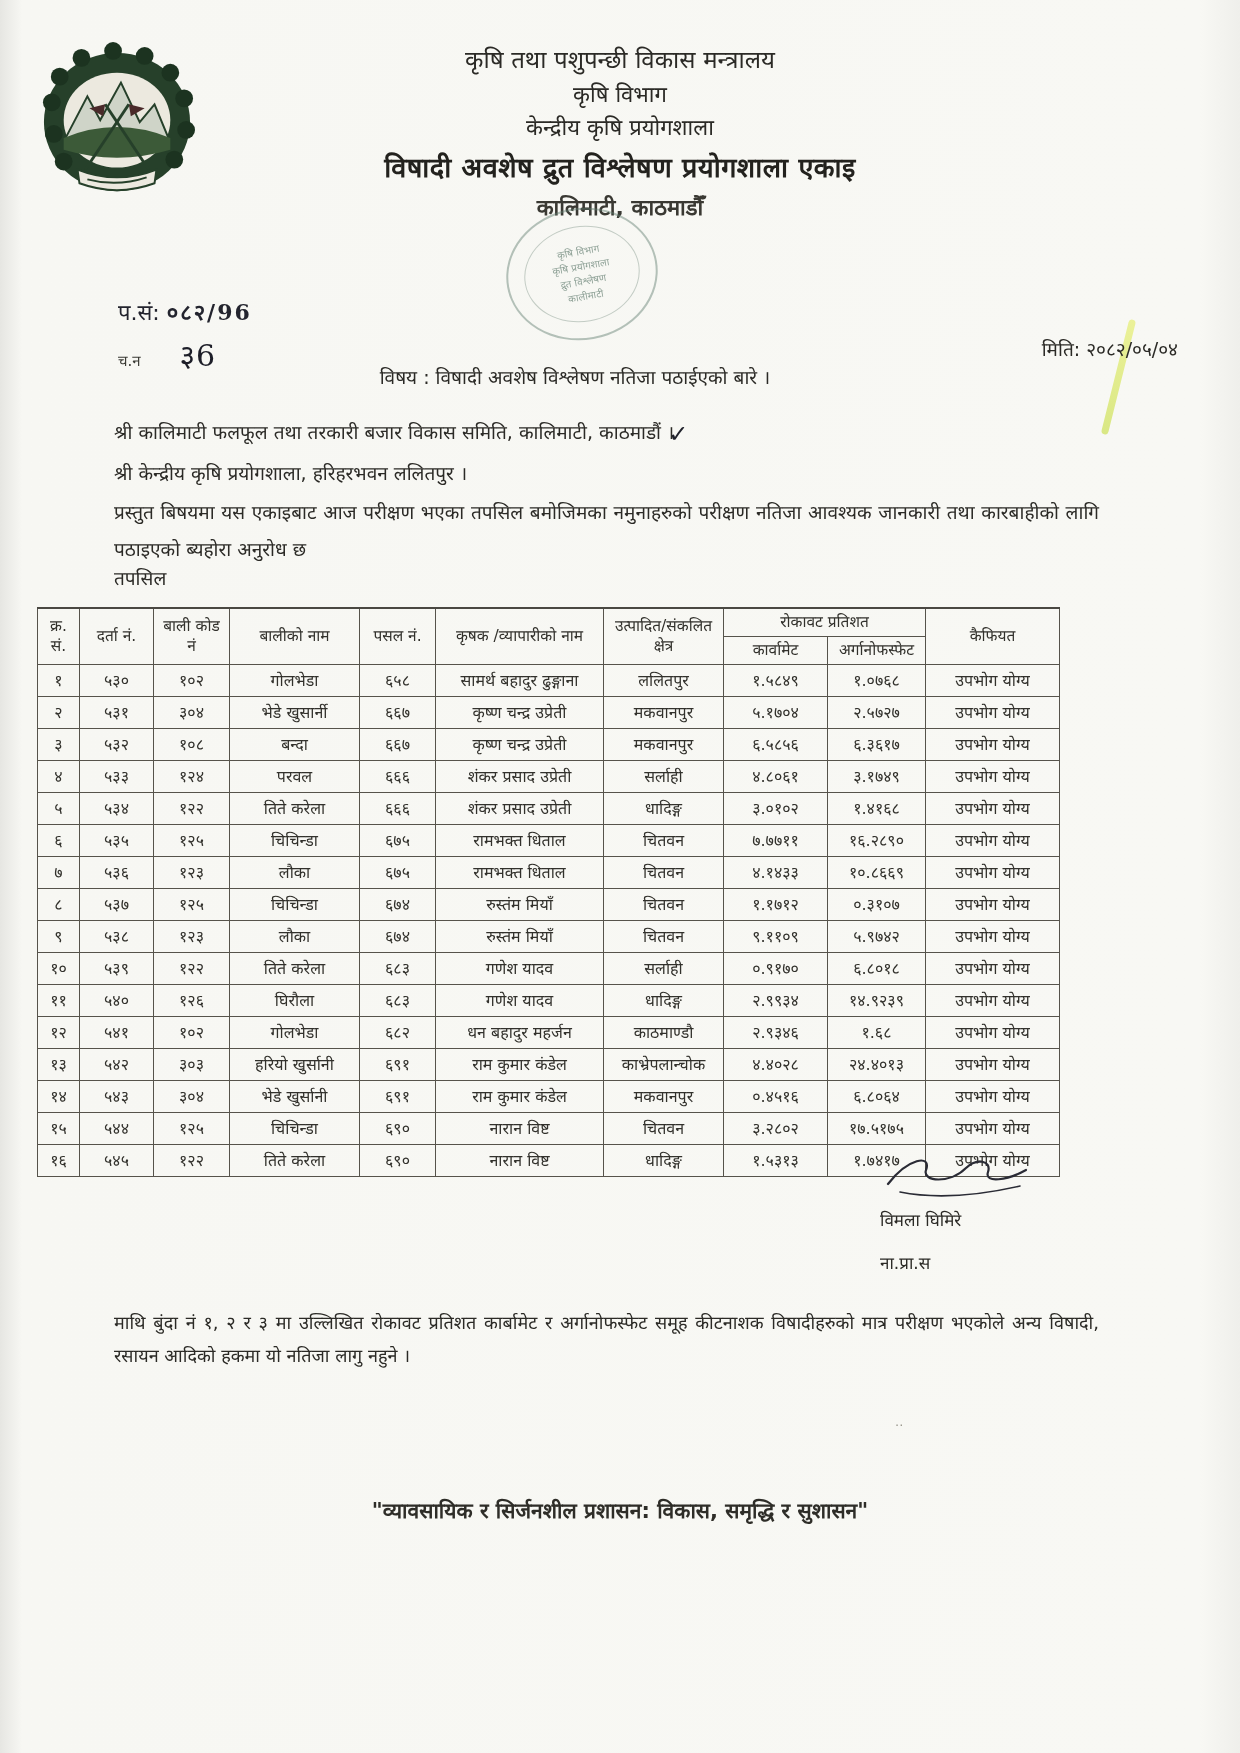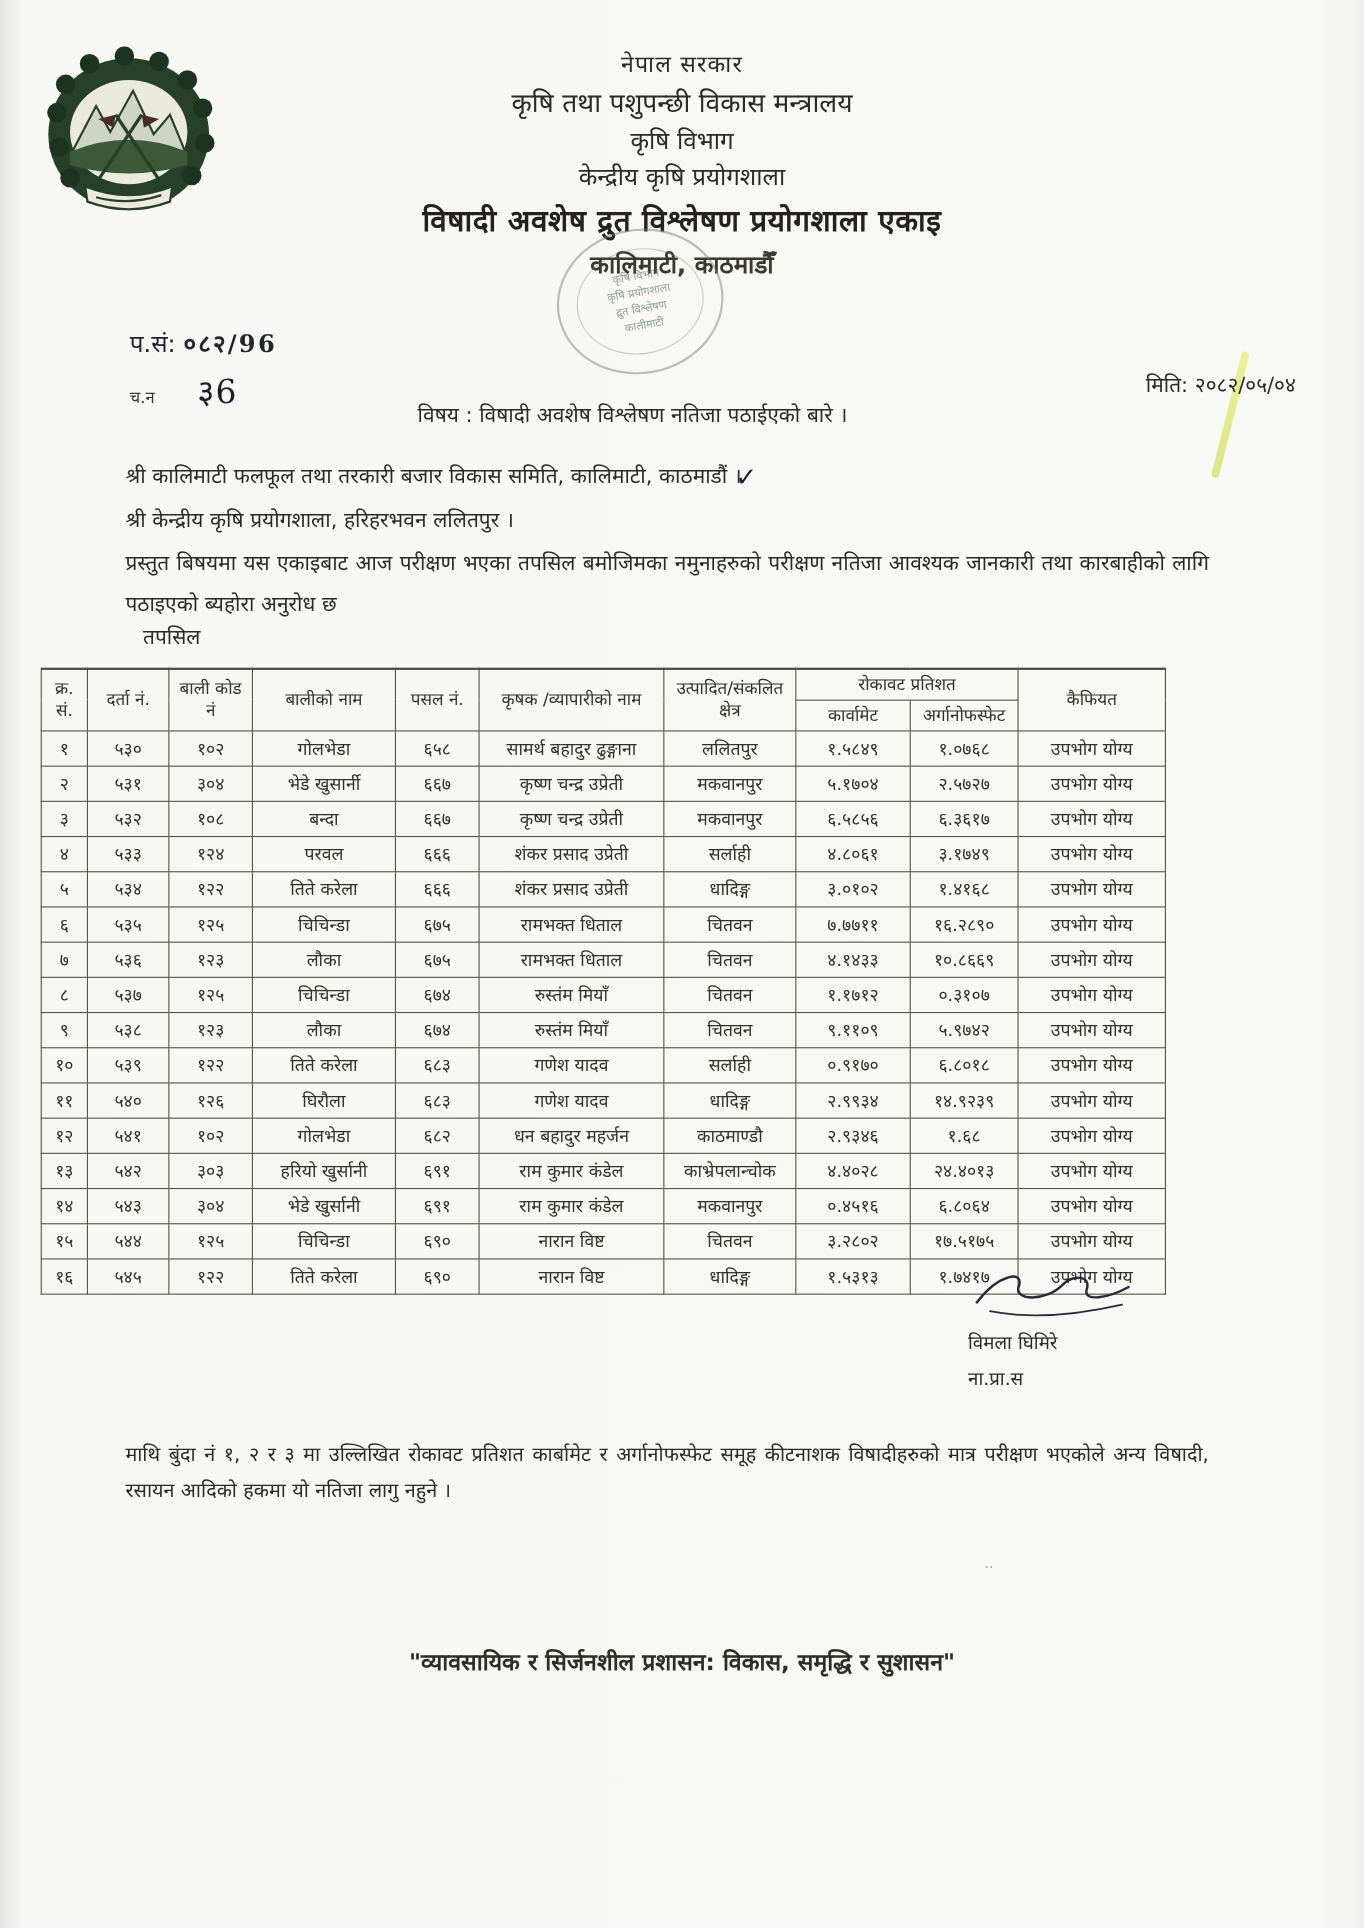--- a/index.html
+++ b/index.html
@@ -40,41 +40,41 @@
   .chn-val{font-size:30px;font-weight:normal;color:#1d1e28;letter-spacing:1px;margin-left:34px;}
   .date-line{position:absolute;right:62px;top:336px;font-size:19px;}
   .date-highlight{
     position:absolute;right:118px;top:318px;width:7px;height:118px;
     background:linear-gradient(#e7ef7a,#cfe25f);opacity:.75;transform:rotate(14deg);border-radius:4px;
   }
   .subject{position:absolute;left:0;right:90px;top:364px;text-align:center;font-size:19px;}
   .addressees{position:absolute;left:114px;top:408px;font-size:19px;line-height:1.95;}
   .tick{font-size:24px;font-weight:bold;color:#20222c;position:relative;top:3px;left:-6px;}
   .body-par{position:absolute;left:114px;top:494px;width:985px;font-size:19px;line-height:1.95;text-align:justify;}
-  .tapasil{position:absolute;left:114px;top:565px;font-size:19px;margin-left:16px;}
+  .tapasil{position:absolute;left:114px;top:565px;font-size:19px;}
   
   table.results{
     position:absolute;left:37px;top:607px;width:1022px;
     border-collapse:collapse;table-layout:fixed;
     font-size:16px;color:#32312c;
   }
   table.results th,table.results td{
     border:1px solid #56534b;padding:3px 4px;text-align:center;vertical-align:middle;
     overflow:hidden;
   }
   table.results th{font-weight:normal;font-size:15.5px;line-height:1.35;}
   table.results{border-top:2px solid #4a4842;}
   table.results td{height:25px;font-size:16px;}
   
   .notes{position:absolute;left:128px;top:1182px;font-size:17px;line-height:1.8;}
   .notes-title{margin-bottom:8px;}
   .notes ol{margin:0;padding:0;list-style:none;}
   .sig{position:absolute;left:880px;top:1150px;width:240px;text-align:left;}
   .sig-name{font-size:17px;margin-top:2px;}
-  .sig-title{font-size:17px;margin-top:10px;}
+  .sig-title{font-size:17px;margin-top:20px;}
   .closing{position:absolute;left:114px;top:1306px;width:985px;font-size:18px;line-height:1.85;text-align:justify;}
   .slogan{position:absolute;left:0;right:0;top:1496px;text-align:center;font-size:21px;font-weight:bold;color:#2e2d28;}
   .scan-mark{position:absolute;left:895px;top:1418px;font-size:13px;color:#9a988e;}
 </style>
 </head>
 <body>
 
 <div class="page">
 
   <div class="emblem">
@@ -99,21 +99,20 @@
       <line x1="48" y1="128" x2="92" y2="62" stroke="#26402a" stroke-width="3"></line>
       <line x1="112" y1="128" x2="68" y2="62" stroke="#26402a" stroke-width="3"></line>
       <path d="M92 62 l16 4 l-14 8 Z" fill="#4a2a2a"></path>
       <path d="M68 62 l-16 4 l14 8 Z" fill="#4a2a2a"></path>
       <path d="M40 128 Q80 144 120 128 L118 142 Q80 156 42 142 Z" fill="#ece9df" stroke="#26402a" stroke-width="2"></path>
       <path d="M50 138 q30 8 60 -2" stroke="#26402a" stroke-width="2" fill="none"></path>
     </svg>
   </div>
 
   <div class="letterhead">
-    <div class="lh-gov">नेपाल सरकार</div>
     <div class="lh-ministry">कृषि तथा पशुपन्छी विकास मन्त्रालय</div>
     <div class="lh-dept">कृषि विभाग</div>
     <div class="lh-office">केन्द्रीय कृषि प्रयोगशाला</div>
     <div class="lh-unit">विषादी अवशेष द्रुत विश्लेषण प्रयोगशाला एकाइ</div>
     <div class="lh-address">कालिमाटी, काठमाडौँ</div>
   </div>
 
   <div class="stamp">
     <div class="stamp-inner"></div>
     <div class="sline">कृषि विभाग</div>

